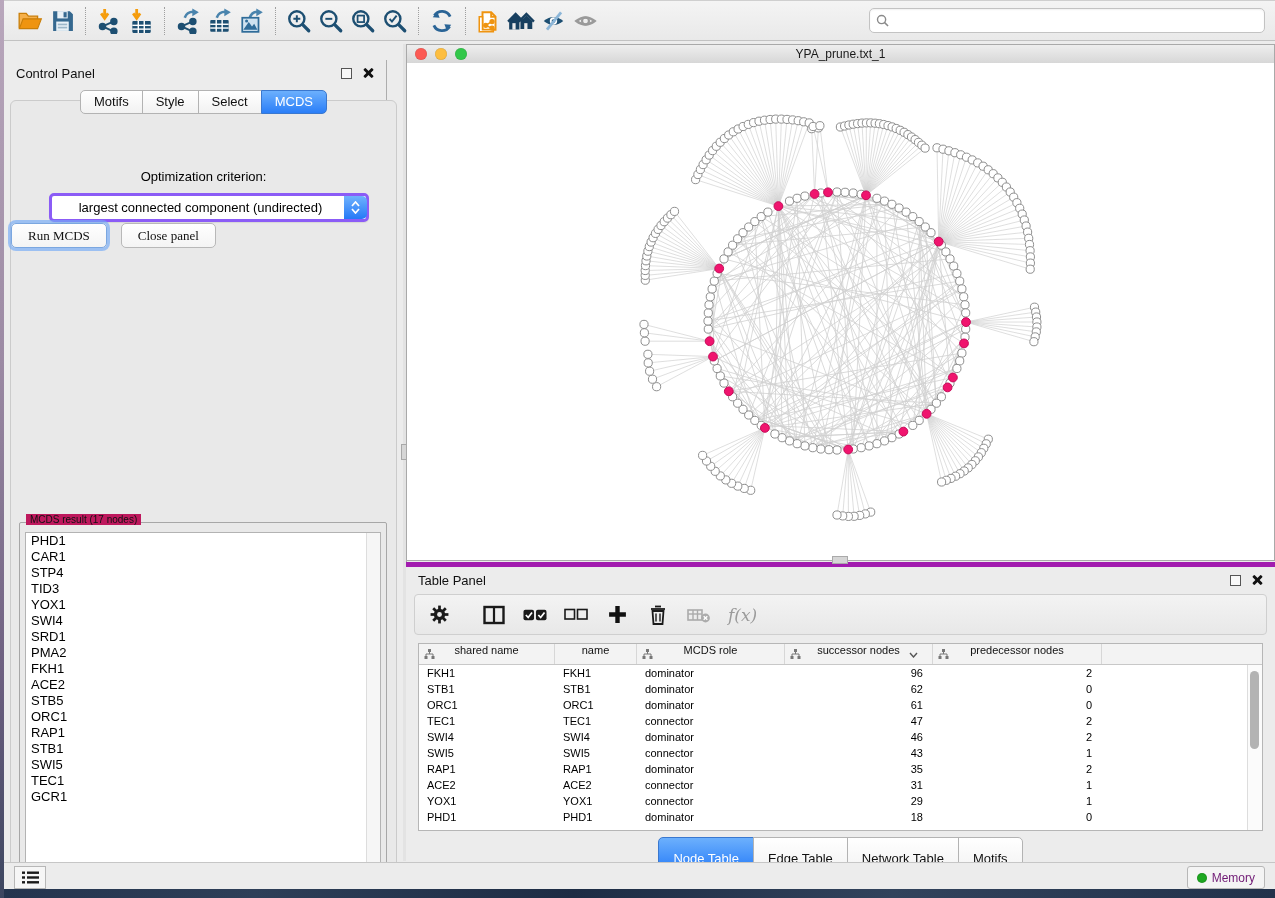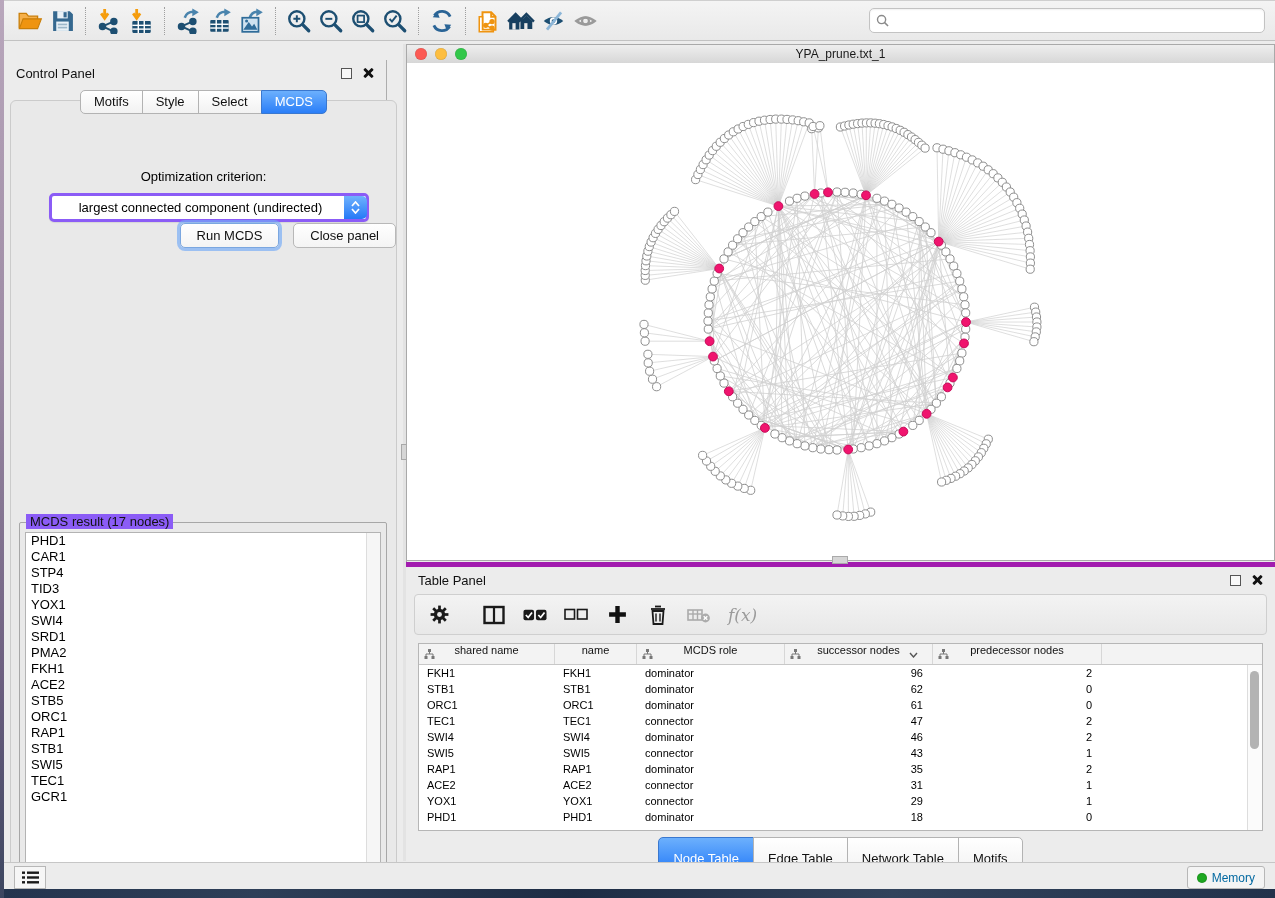--- a/index.html
+++ b/index.html
@@ -38,27 +38,27 @@
     padding:3px 13px 4px;margin-left:-1px;cursor:default;}
   .cp-tab:first-child{border-radius:5px 0 0 5px;margin-left:0;}
   .cp-tab:last-child{border-radius:0 5px 5px 0;}
   .cp-tab.sel{background:linear-gradient(#6cb0fd,#2a7ef8);color:#fff;border-color:#3a78cf;}
   .opt-label{position:absolute;left:0;right:0;top:68px;text-align:center;font-size:13px;color:#000000;}
   .dropdown{position:absolute;left:38px;top:92px;width:314px;height:23px;background:#fff;border:3px solid #8b5cf6;
     border-radius:5px;display:flex;align-items:center;box-shadow:0 1px 1px rgba(0,0,0,.08);}
   .dropdown .dd-text{flex:1;text-align:center;font-size:13px;color:#000;padding-left:4px;}
   .dd-cap{width:23px;height:23px;margin:-1px;border-radius:0 5px 5px 0;flex:0 0 auto;
     background:linear-gradient(#6fb2fd,#2579f7);display:flex;flex-direction:column;align-items:center;justify-content:center;gap:1px;}
-  .btn-row{position:absolute;left:0;right:0;top:122px;display:flex;justify-content:flex-end;gap:14px;}
+  .btn-row{position:absolute;left:0;right:0;top:122px;display:flex;justify-content:flex-start;gap:14px;font-family:Liberation Serif, serif;}
   .aqua-btn{height:23px;padding:0 16px;background:linear-gradient(#ffffff,#f4f4f4);border:1px solid #b8b8b8;
     border-radius:5px;font-size:13px;color:#111;display:flex;align-items:center;cursor:default;}
   .aqua-btn.focused{box-shadow:0 0 0 3px rgba(115,170,248,.65);border-color:#7ba7e0;}
 
   .result-group{position:absolute;left:8px;top:421px;width:366px;height:370px;border:1px solid #a7a7a7;border-radius:2px;}
-  .result-legend{position:absolute;top:-9px;left:6px;background:#8b5cf6;padding:0 4px;font-size:13px;color:#111;}
+  .result-legend{position:absolute;top:-9px;left:6px;background:#be185d;padding:0 4px;font-size:10px;color:#111;}
   .result-list{position:absolute;left:5px;top:9px;right:5px;bottom:5px;background:#fff;border:1px solid #b3b3b3;overflow:hidden;}
   .result-scroll{position:absolute;right:0;top:0;bottom:0;width:13px;background:#f6f6f6;border-left:1px solid #ddd;}
   .mcds-item{font-size:13px;line-height:16px;padding-left:5px;color:#000;}
 
   
   .v-split{position:absolute;left:403px;top:44px;width:3px;height:817px;background:#e3e3e3;border-right:1px solid #a8a8a8;}
   .v-split .handle{position:absolute;left:-2px;top:400px;width:7px;height:14px;background:#d6d6d6;border:1px solid #a8a8a8;}
   .h-split-handle{position:absolute;left:832px;top:556px;width:14px;height:6px;background:#d6d6d6;border:1px solid #aaa;z-index:5;}
 
   
@@ -93,21 +93,21 @@
     padding:13px 14px 4px;margin-left:-1px;cursor:default;}
   .tp-tab:first-child{border-radius:5px 0 0 5px;margin-left:0;}
   .tp-tab:last-child{border-radius:0 5px 5px 0;}
   .tp-tab.sel{background:linear-gradient(#6cb0fd,#2a7ef8);color:#fff;border-color:#3a78cf;}
 
   
   .statusbar{position:absolute;left:4px;top:862px;width:1271px;height:28px;background:#ececec;border-top:1px solid #c6c6c6;box-sizing:border-box;}
   .status-left-btn{position:absolute;left:10px;top:3px;width:30px;height:21px;background:#f6f6f6;border:1px solid #b7b7b7;
     display:flex;align-items:center;justify-content:center;}
   .memory-btn{position:absolute;right:10px;top:3px;height:21px;background:#f4f4f4;border:1px solid #b7b7b7;border-radius:3px;
-    display:flex;align-items:center;gap:5px;padding:0 9px;font-size:12px;color:#0369a1;}
+    display:flex;align-items:center;gap:5px;padding:0 9px;font-size:12px;color:#701a75;}
   .mem-dot{width:10px;height:10px;border-radius:50%;background:#1ea821;box-shadow:inset 0 0 2px rgba(0,0,0,.3);}
 </style>
 </head>
 <body>
 
 <div class="screen">
   <div class="wp-left"></div>
   <div class="wp-bottom"></div>
 
   <div class="toolbar">

